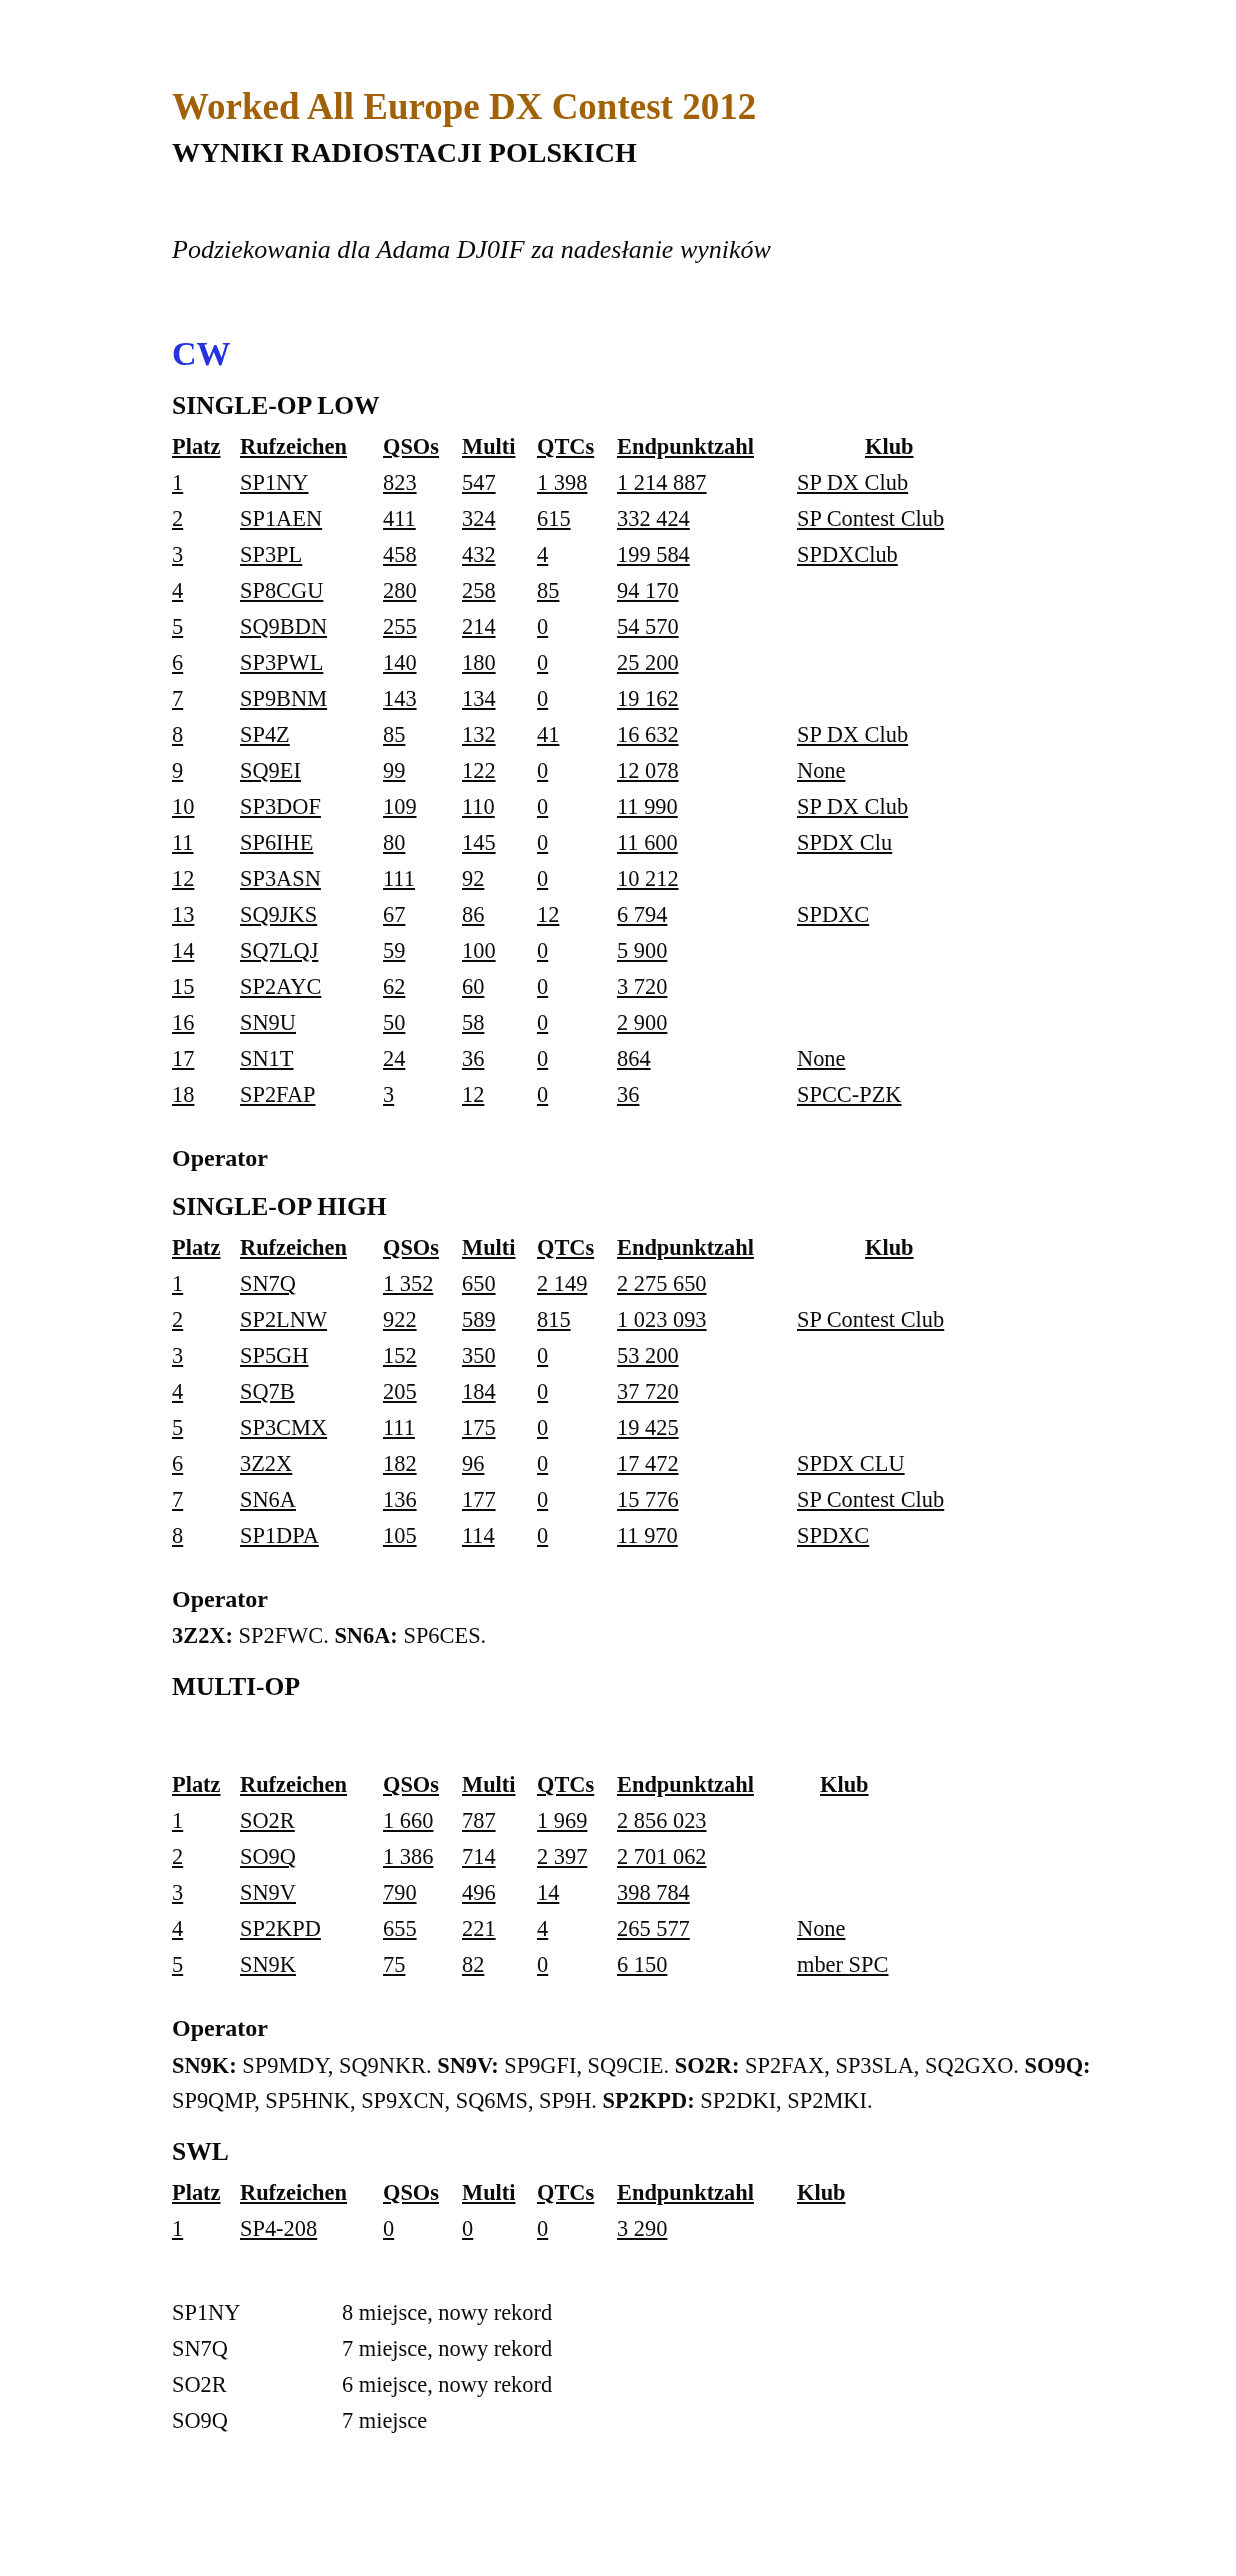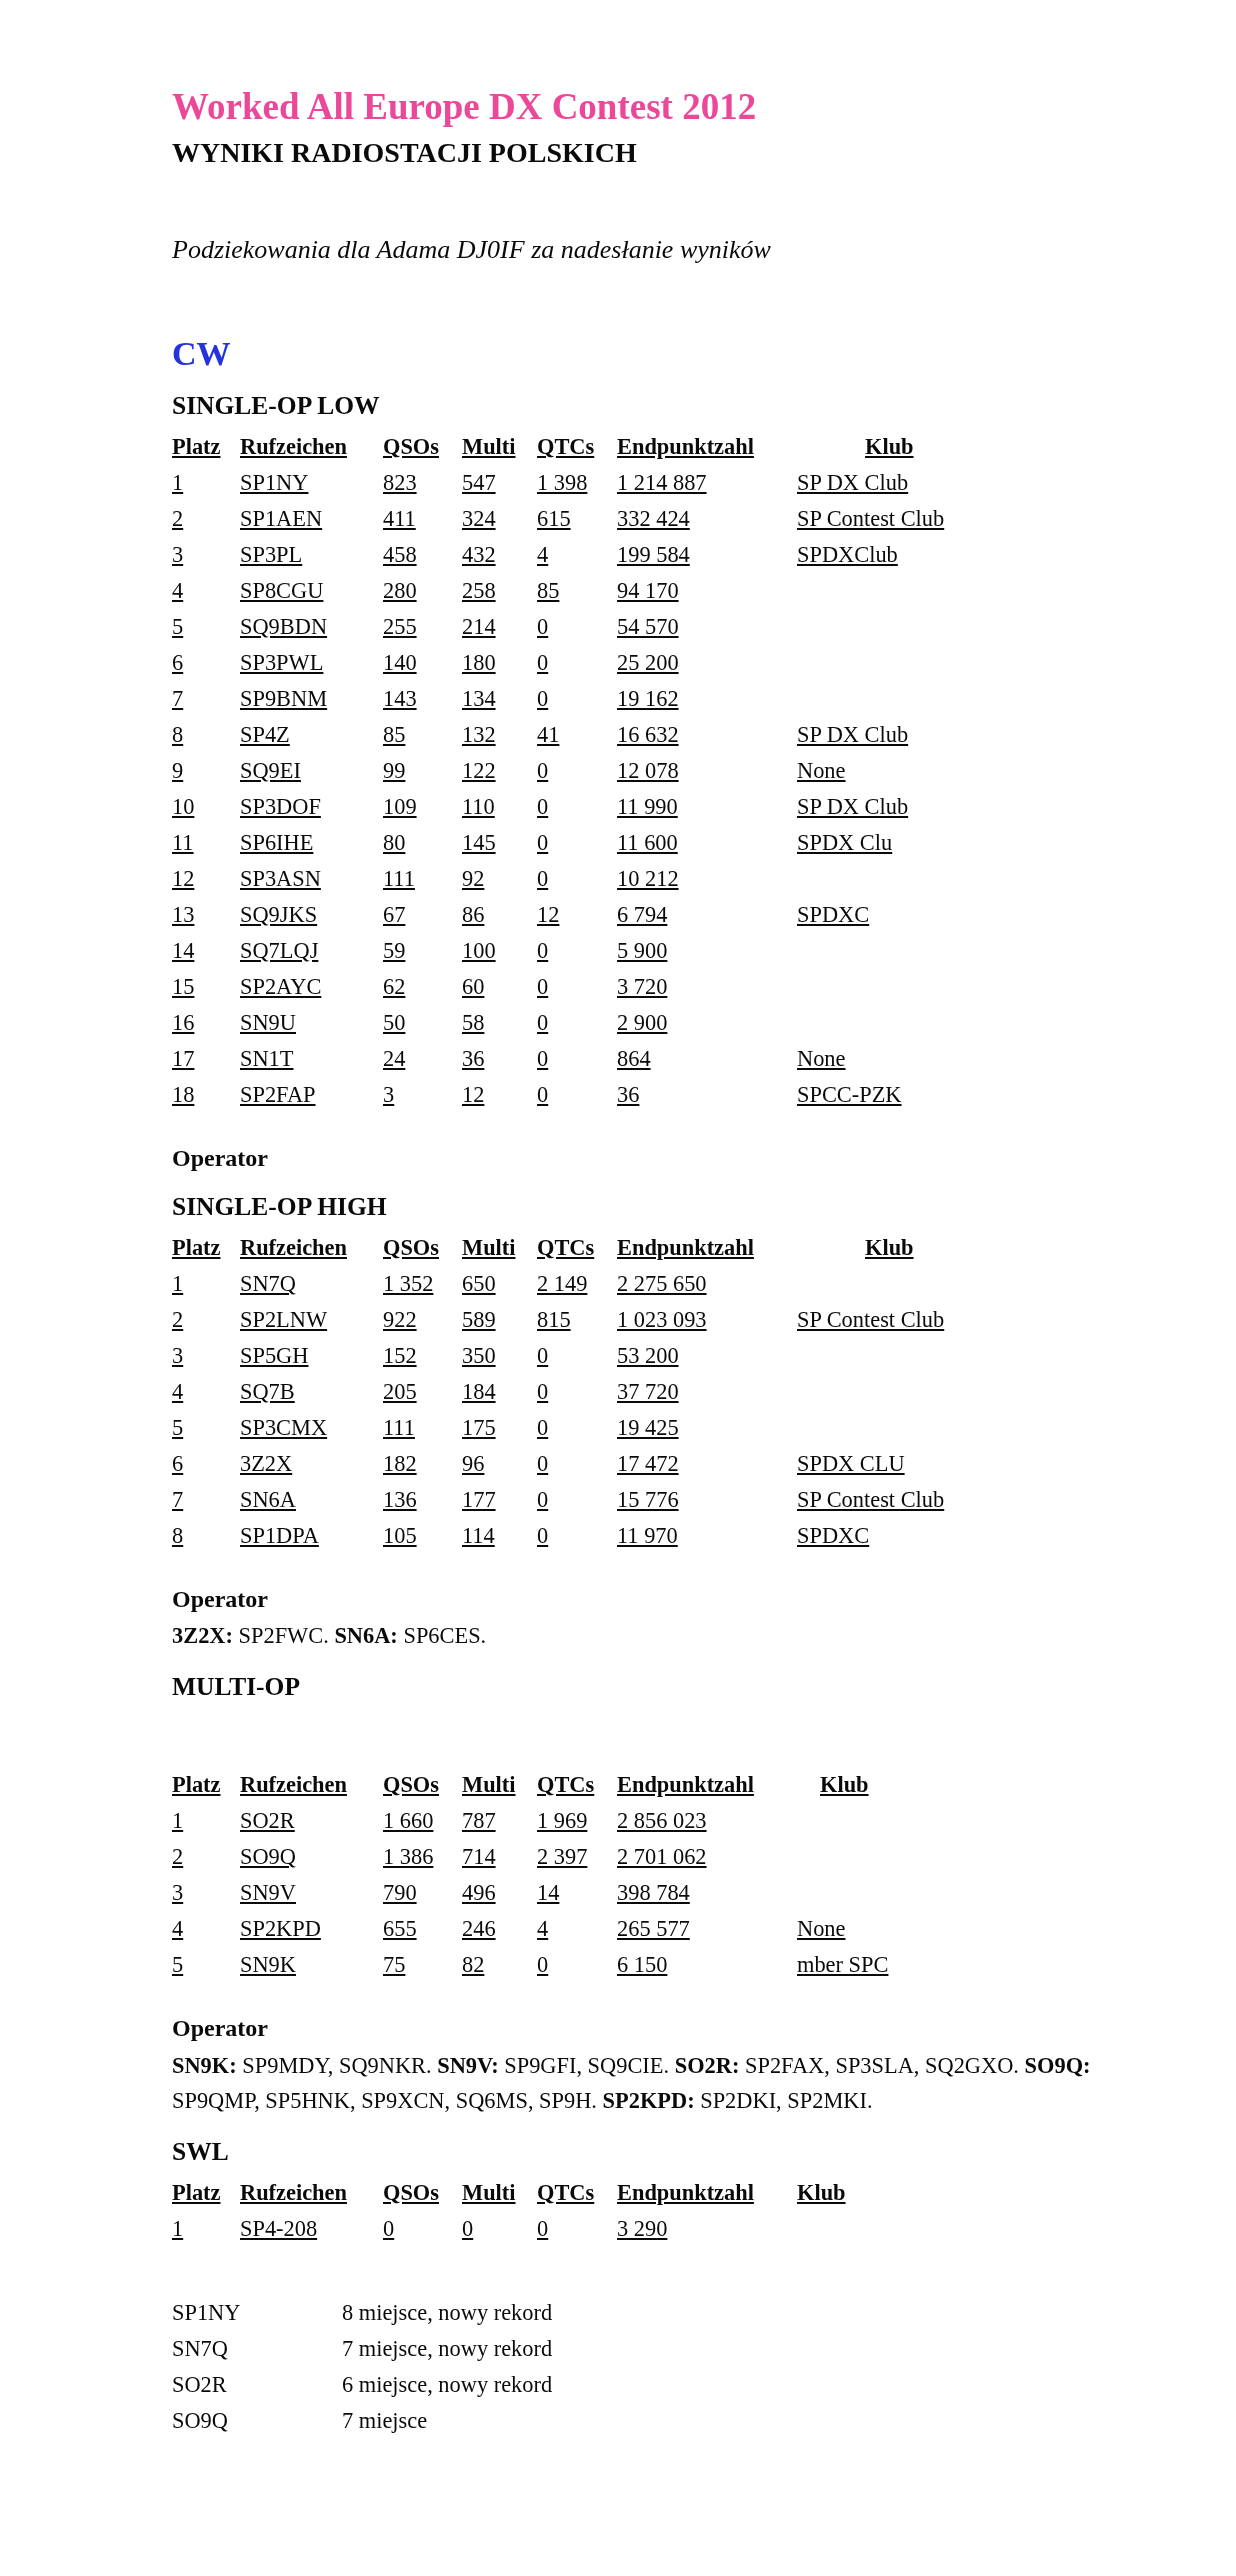--- a/index.html
+++ b/index.html
@@ -77,21 +77,21 @@
     font-size:22.4px;
     line-height:36px;
     white-space:nowrap;
   }
 </style>
 </head>
 <body>
 
 <div class="page" style="color: rgb(10, 10, 10);">
   <div class="content">
-    <h1 class="title" style="color: #ec4899;">Worked All Europe DX Contest 2012</h1>
+    <h1 class="title" style="color: #a16207;">Worked All Europe DX Contest 2012</h1>
     <h2 class="subtitle">WYNIKI RADIOSTACJI POLSKICH</h2>
     <p class="dedication">Podziekowania dla Adama DJ0IF za nadesłanie wyników</p>
     <h2 class="mode-heading" style="color: rgb(36, 51, 222);">CW</h2>
     <div id="sections">
         <section class="category">
           <h3 class="section-heading">SINGLE-OP LOW</h3>
           <div class="rtable">
             <div class="trow thead">
               <div class="hcell">Platz</div>
               <div class="hcell">Rufzeichen</div>
@@ -390,21 +390,21 @@
               <div class="tcell">790</div>
               <div class="tcell">496</div>
               <div class="tcell">14</div>
               <div class="tcell">398 784</div>
               <div class="tcell"></div>
             </div>
             <div class="trow">
               <div class="tcell">4</div>
               <div class="tcell">SP2KPD</div>
               <div class="tcell">655</div>
-              <div class="tcell">246</div>
+              <div class="tcell">221</div>
               <div class="tcell">4</div>
               <div class="tcell">265 577</div>
               <div class="tcell">None</div>
             </div>
             <div class="trow">
               <div class="tcell">5</div>
               <div class="tcell">SN9K</div>
               <div class="tcell">75</div>
               <div class="tcell">82</div>
               <div class="tcell">0</div>

